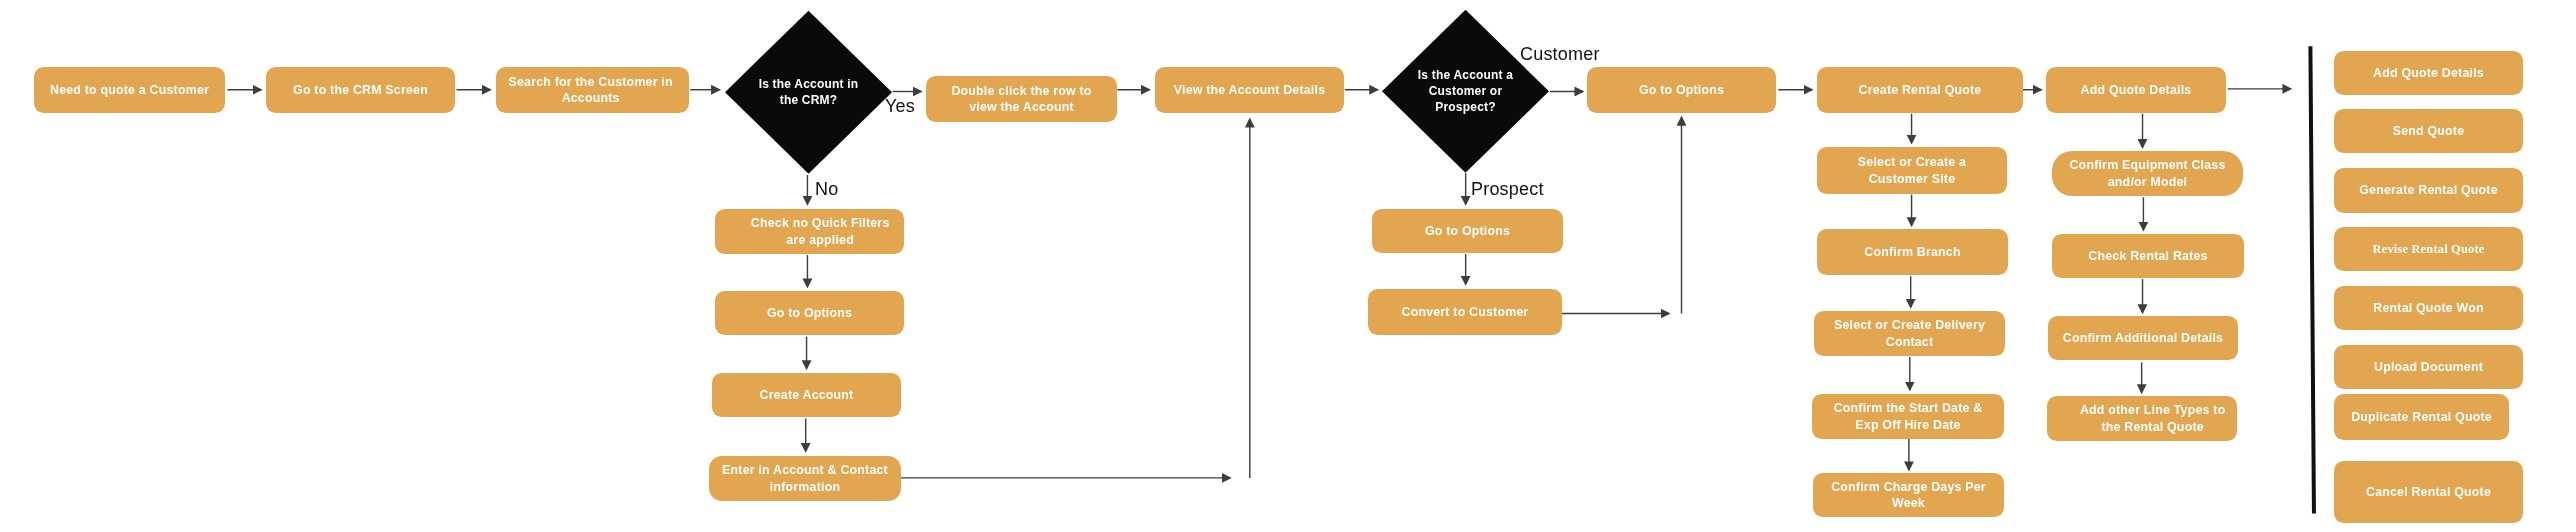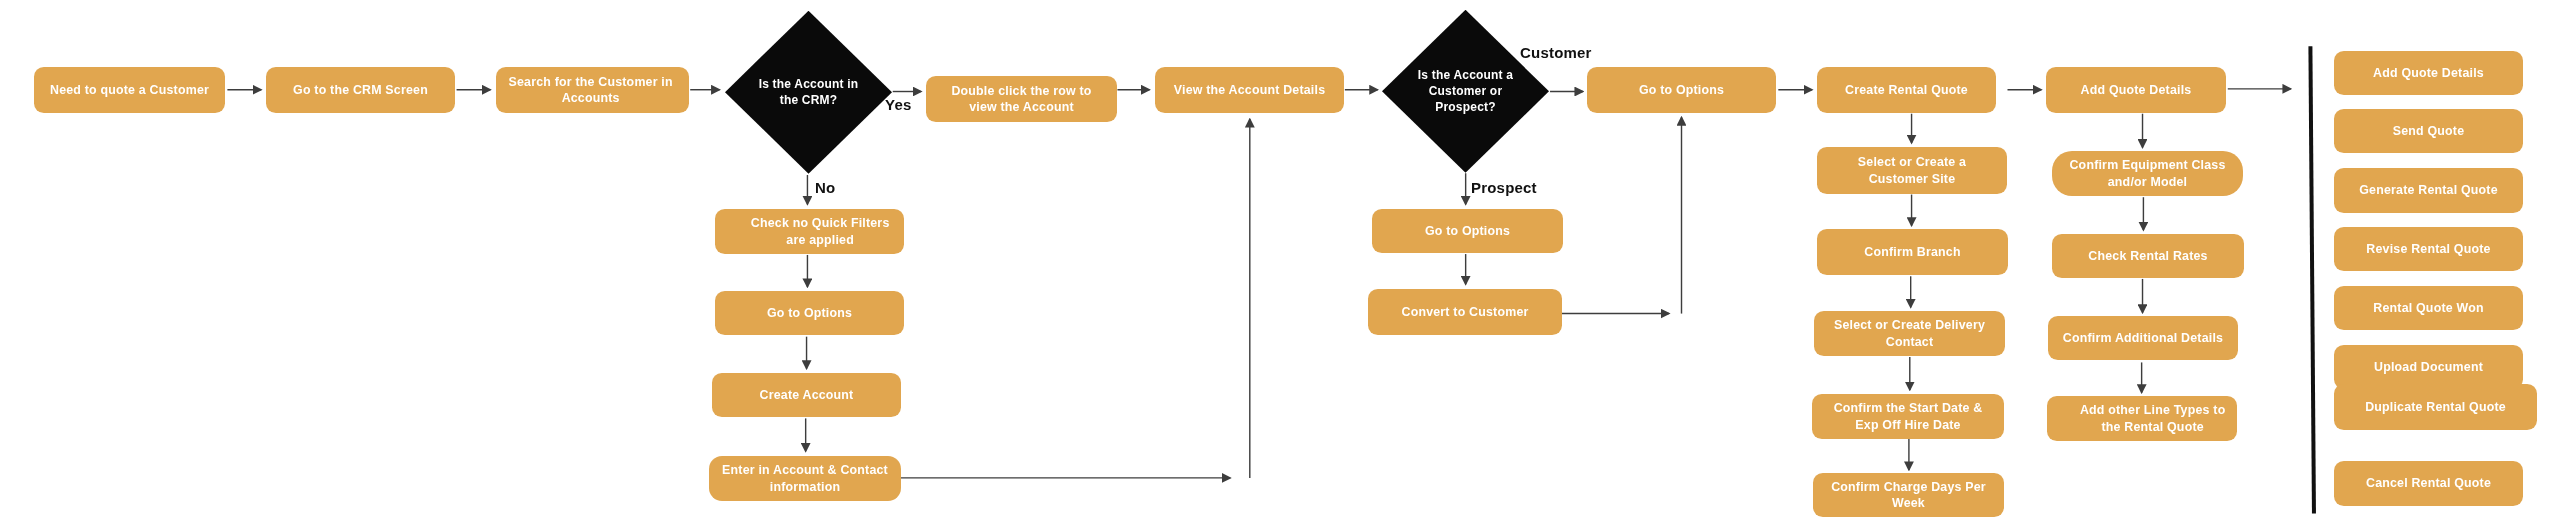--- a/index.html
+++ b/index.html
@@ -40,22 +40,22 @@
     color:#ffffff;
     font-weight:bold;
     font-size:12px;
     line-height:1.35;
     width:114px;
     letter-spacing:0.2px;
   }
   .edge-label{
     position:absolute;
     color:#111111;
-    font-weight:bold;
-    font-size:15px;
+    font-weight:normal;
+    font-size:18px;
     letter-spacing:0.2px;
     white-space:nowrap;
   }
 </style>
 </head>
 <body>
 
 <div class="canvas">
 
   <svg class="connectors" viewBox="0 0 2900 600" xmlns="http://www.w3.org/2000/svg">
@@ -115,21 +115,21 @@
   </div>
 
   <div class="node" style="left:926px;top:76px;width:191px;height:46px;">Double click the row to view the Account</div>
   <div class="node" style="left:1155px;top:67px;width:189px;height:46px;">View the Account Details</div>
 
   <div class="diamond" style="left:1382px;top:9.8px;width:167px;height:163px;">
     <span class="dlabel">Is the Account a Customer or Prospect?</span>
   </div>
 
   <div class="node" style="left:1587px;top:67px;width:189px;height:46px;">Go to Options</div>
-  <div class="node" style="left:1817px;top:67px;width:179px;height:46px;">Create Rental Quote</div>
+  <div class="node" style="left:1817px;top:67px;width:206px;height:46px;">Create Rental Quote</div>
   <div class="node" style="left:2046px;top:67px;width:180px;height:46px;">Add Quote Details</div>
 
   <div class="edge-label" style="left:885px;top:96px;">Yes</div>
   <div class="edge-label" style="left:815px;top:179px;">No</div>
   <div class="edge-label" style="left:1520px;top:44px;">Customer</div>
   <div class="edge-label" style="left:1471px;top:179px;">Prospect</div>
 
   <div class="node" style="left:715px;top:209px;width:189px;height:45px;padding-left:32px;">Check no Quick Filters are applied</div>
   <div class="node" style="left:715px;top:291px;width:189px;height:44px;">Go to Options</div>
   <div class="node" style="left:712px;top:373px;width:189px;height:44px;">Create Account</div>
@@ -145,20 +145,20 @@
   <div class="node" style="left:1813px;top:473px;width:191px;height:44px;">Confirm Charge Days Per Week</div>
 
   <div class="node" style="left:2052px;top:151px;width:191px;height:45px;border-radius:20px;">Confirm Equipment Class and/or Model</div>
   <div class="node" style="left:2052px;top:234px;width:192px;height:44px;">Check Rental Rates</div>
   <div class="node" style="left:2048px;top:316px;width:190px;height:44px;">Confirm Additional Details</div>
   <div class="node" style="left:2047px;top:396px;width:190px;height:45px;padding-left:32px;">Add other Line Types to the Rental Quote</div>
 
   <div class="node" style="left:2334px;top:51px;width:189px;height:44px;">Add Quote Details</div>
   <div class="node" style="left:2334px;top:109px;width:189px;height:44px;">Send Quote</div>
   <div class="node" style="left:2334px;top:168px;width:189px;height:45px;">Generate Rental Quote</div>
-  <div class="node" style="left:2334px;top:227px;width:189px;height:44px;">Revise Rental Quote</div>
+  <div class="node" style="left:2334px;top:227px;width:189px;height:44px;font-family:Liberation Serif, serif;">Revise Rental Quote</div>
   <div class="node" style="left:2334px;top:286px;width:189px;height:44px;">Rental Quote Won</div>
   <div class="node" style="left:2334px;top:345px;width:189px;height:44px;">Upload Document</div>
-  <div class="node" style="left:2334px;top:384px;width:203px;height:46px;">Duplicate Rental Quote</div>
-  <div class="node" style="left:2334px;top:461px;width:189px;height:45px;">Cancel Rental Quote</div>
+  <div class="node" style="left:2334px;top:394px;width:175px;height:46px;">Duplicate Rental Quote</div>
+  <div class="node" style="left:2334px;top:461px;width:189px;height:62px;">Cancel Rental Quote</div>
 
 </div>
 
 
 </body></html>

